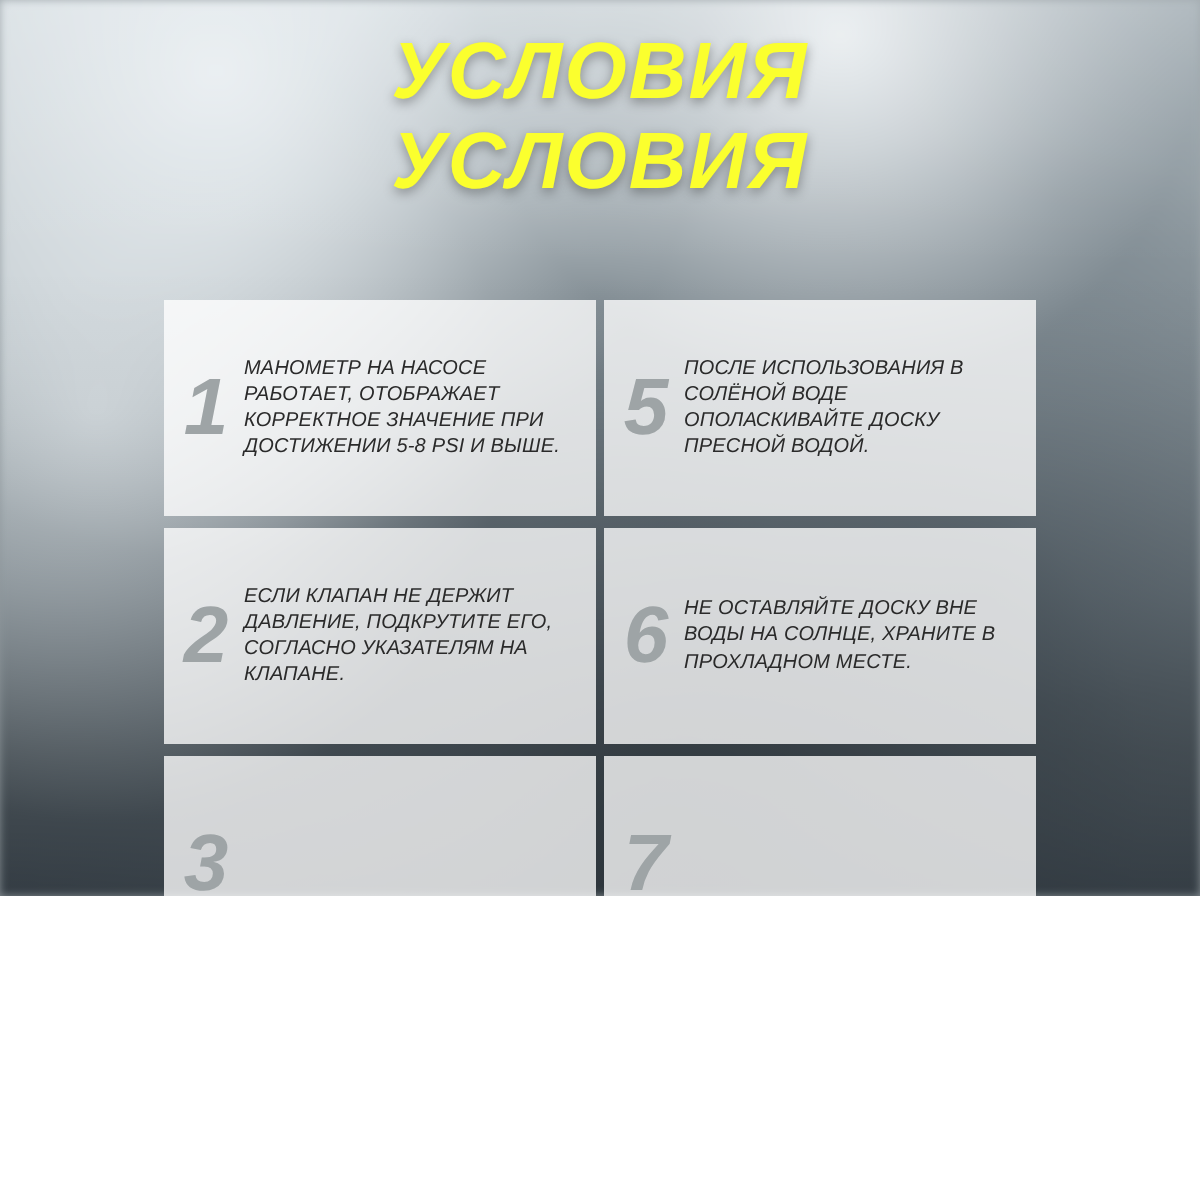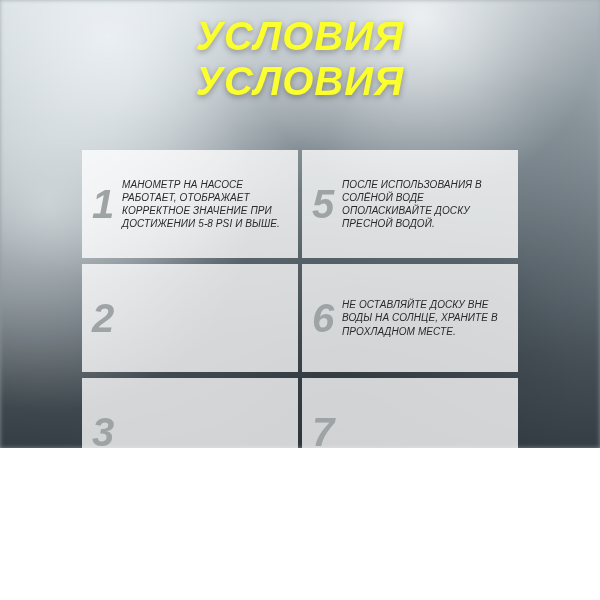--- a/index.html
+++ b/index.html
@@ -112,20 +112,21 @@
       <div class="txt">МАНОМЕТР НА НАСОСЕ РАБОТАЕТ, ОТОБРАЖАЕТ КОРРЕКТНОЕ ЗНАЧЕНИЕ ПРИ ДОСТИЖЕНИИ 5-8 PSI И ВЫШЕ.</div>
     </div>
 
     <div class="card">
       <div class="num">5</div>
       <div class="txt">ПОСЛЕ ИСПОЛЬЗОВАНИЯ В СОЛЁНОЙ ВОДЕ ОПОЛАСКИВАЙТЕ ДОСКУ ПРЕСНОЙ ВОДОЙ.</div>
     </div>
 
     <div class="card">
       <div class="num">2</div>
+      <div class="txt">ЕСЛИ КЛАПАН НЕ ДЕРЖИТ ДАВЛЕНИЕ, ПОДКРУТИТЕ ЕГО, СОГЛАСНО УКАЗАТЕЛЯМ НА КЛАПАНЕ.</div>
     </div>
 
     <div class="card">
       <div class="num">6</div>
       <div class="txt">НЕ ОСТАВЛЯЙТЕ ДОСКУ ВНЕ ВОДЫ НА СОЛНЦЕ, ХРАНИТЕ В ПРОХЛАДНОМ МЕСТЕ.</div>
     </div>
 
     <div class="card">
       <div class="num">3</div>
     </div>

